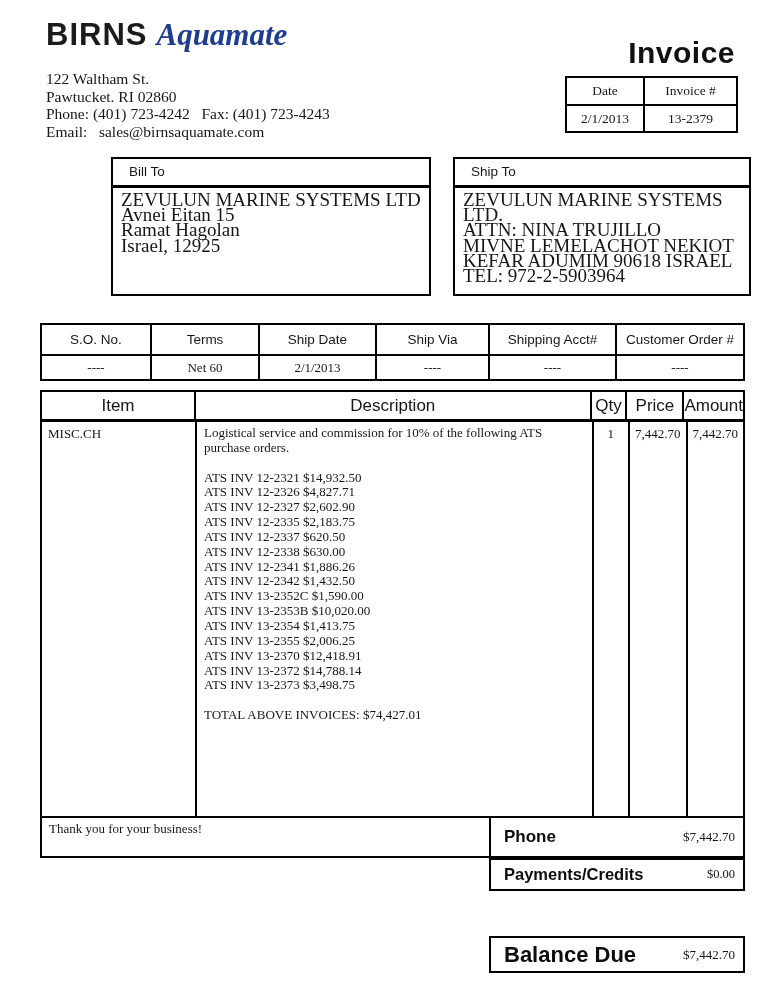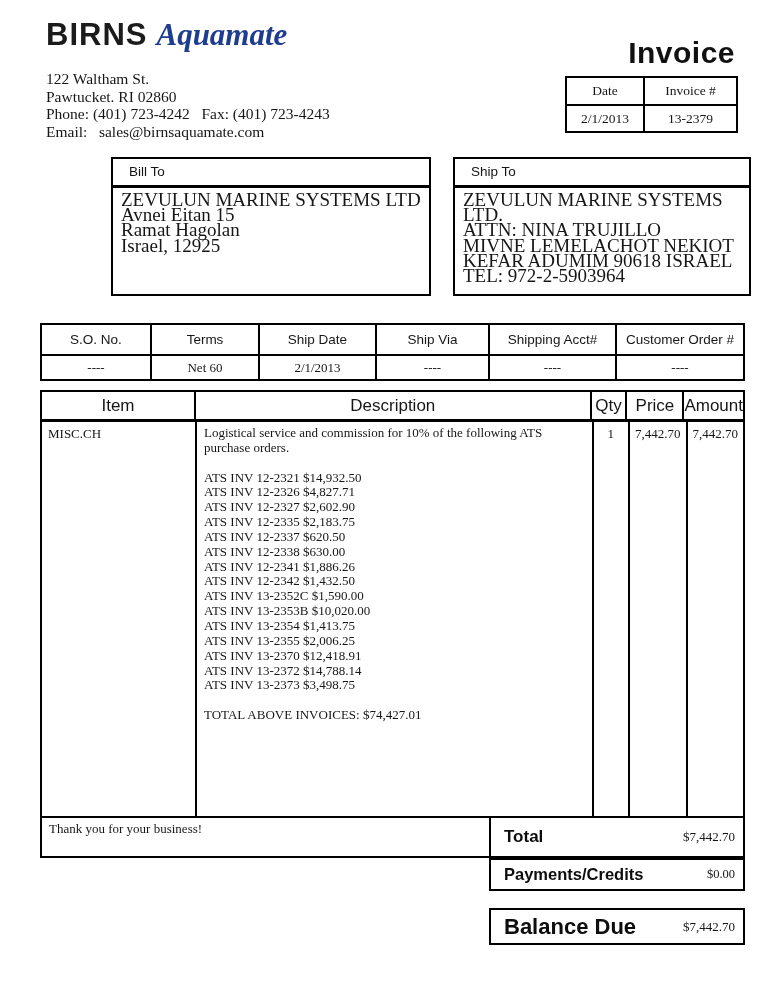--- a/index.html
+++ b/index.html
@@ -121,21 +121,21 @@
     display: flex; align-items: center; justify-content: space-between;
     padding: 0 8px 0 13px; background: #fff;
   }
   .sumrow .lbl { font-family: "Liberation Sans", sans-serif; font-weight: bold; color: #0d0d0d; }
   .sumrow .val { font-size: 13px; }
   .sum-total    { top: 816px; height: 42px; }
   .sum-total .lbl { font-size: 17px; }
   .sum-payments { top: 858px; height: 33px; }
   .sum-payments .lbl { font-size: 16.5px; }
   .sum-payments .val { font-size: 12.5px; }
-  .sum-balance  { top: 908px; height: 37px; }
+  .sum-balance  { top: 936px; height: 37px; }
   .sum-balance .lbl { font-size: 22px; }
 </style>
 </head>
 <body>
 
 <div class="page">
 
   <div class="abs logo">
     <span class="logo-birns">BIRNS</span><span class="logo-aquamate" style="color: rgb(31, 61, 143);">Aquamate</span>
   </div>
@@ -223,21 +223,21 @@
 TOTAL ABOVE INVOICES: $74,427.01</div>
       <div class="bcell cw-qty cell-qty">1</div>
       <div class="bcell cw-price cell-price">7,442.70</div>
       <div class="bcell cw-amount cell-amount">7,442.70</div>
     </div>
   </div>
 
   <div class="abs thanks-box">Thank you for your business!</div>
 
   <div class="abs sumrow sum-total">
-    <span class="lbl">Total</span>
+    <span class="lbl">Phone</span>
     <span class="val">$7,442.70</span>
   </div>
 
   <div class="abs sumrow sum-payments">
     <span class="lbl">Payments/Credits</span>
     <span class="val">$0.00</span>
   </div>
 
   <div class="abs sumrow sum-balance">
     <span class="lbl">Balance Due</span>

